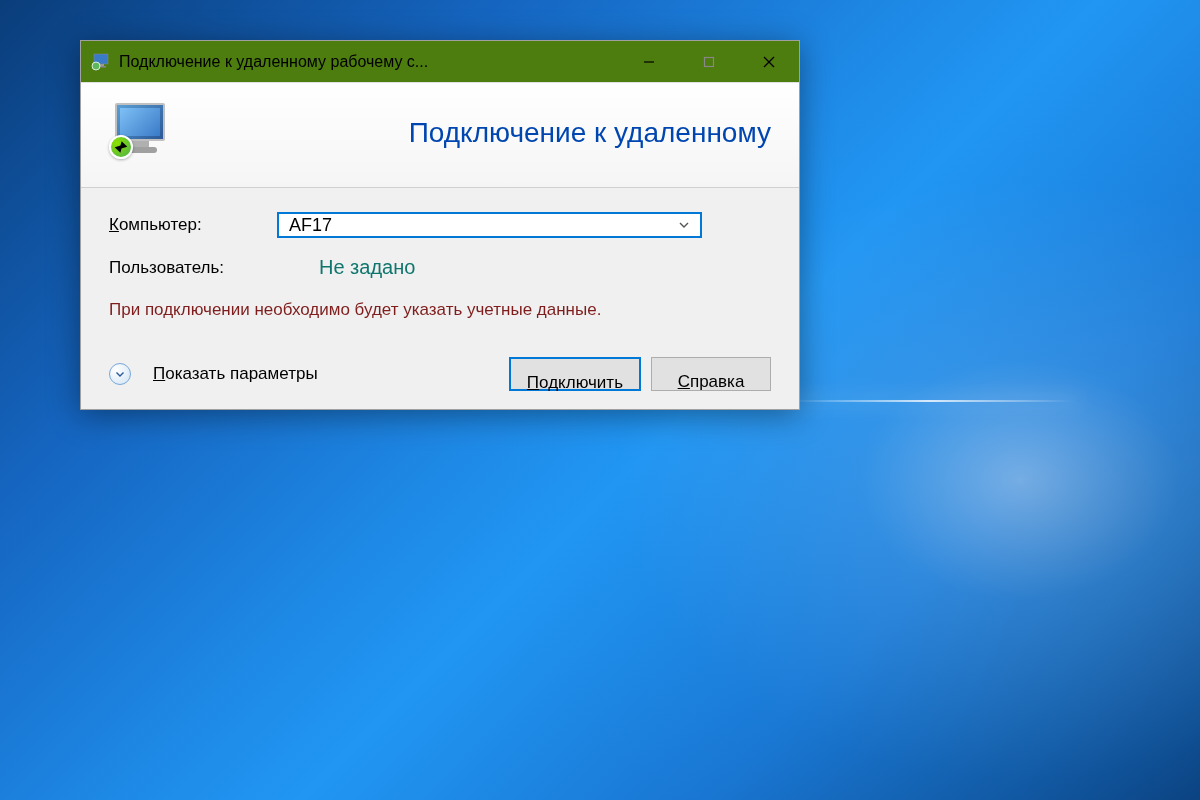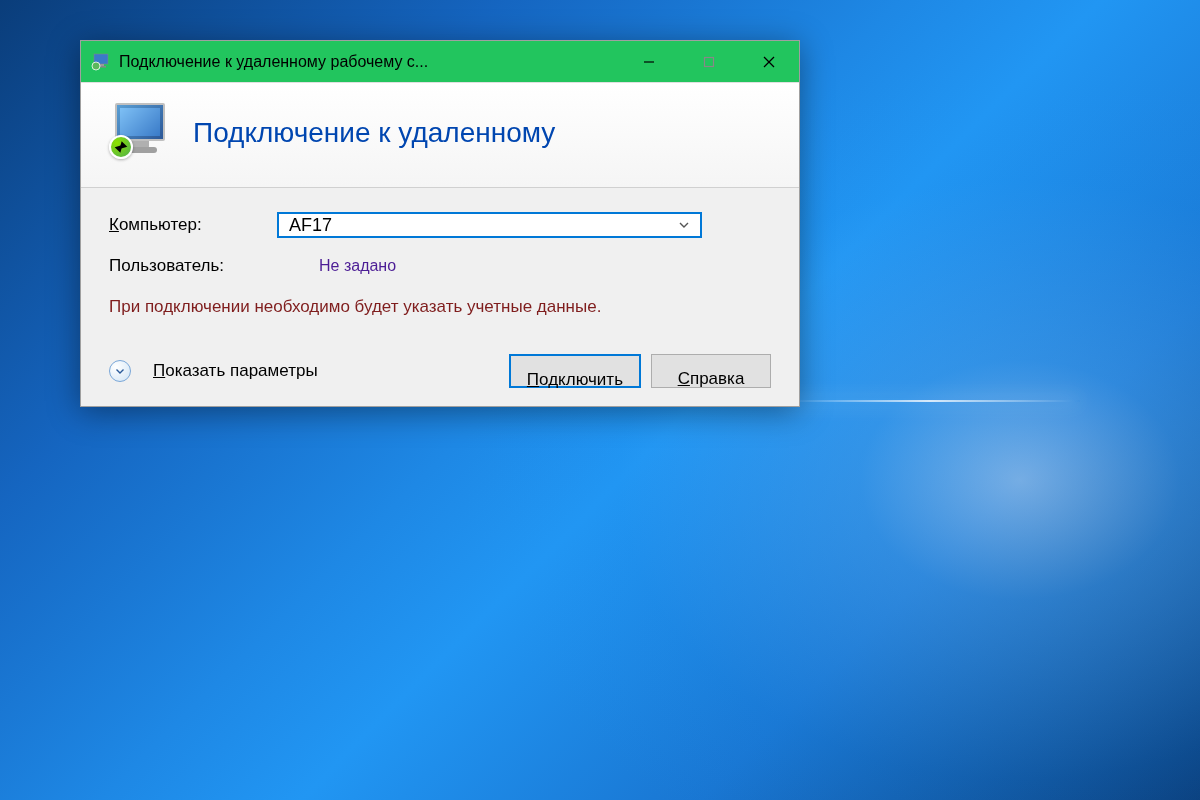--- a/index.html
+++ b/index.html
@@ -31,21 +31,21 @@
       position: absolute;
       left: 80px;
       top: 40px;
       width: 720px;
       background: #f0f0f0;
       border: 1px solid #a0a0a0;
       box-shadow: 0 5px 30px rgba(0,0,0,0.4);
     }
     .titlebar {
       height: 42px;
-      background: #22c55e;
+      background: #4d7c0f;
       display: flex;
       align-items: center;
       padding-left: 10px;
       border-bottom: 1px solid #e0e0e0;
     }
     .titlebar-icon {
       width: 20px;
       height: 20px;
       margin-right: 8px;
       position: relative;
@@ -75,20 +75,21 @@
       cursor: pointer;
     }
     .titlebar-btn svg { width: 14px; height: 14px; }
     .header-panel {
       background: linear-gradient(180deg, #ffffff 0%, #f5f5f5 100%);
       padding: 18px 28px 22px 28px;
       display: flex;
       align-items: center;
       gap: 20px;
       border-bottom: 1px solid #d0d0d0;
+      justify-content: space-between;
     }
     .header-icon {
       width: 64px;
       height: 64px;
       position: relative;
       flex-shrink: 0;
     }
     .monitor-body {
       position: absolute;
       left: 6px;
@@ -206,22 +207,22 @@
     }
     .combo-caret {
       width: 20px;
       display: flex;
       align-items: center;
       justify-content: center;
       cursor: pointer;
     }
     .user-row .label { width: 170px; }
     .user-value {
-      font-size: 16px;
-      color: #4c1d95;
+      font-size: 20px;
+      color: #0f766e;
     }
     .info-text {
       font-size: 17px;
       color: #7f1d1d;
       line-height: 1.5;
       margin-bottom: 28px;
     }
     .footer {
       display: flex;
       align-items: center;

